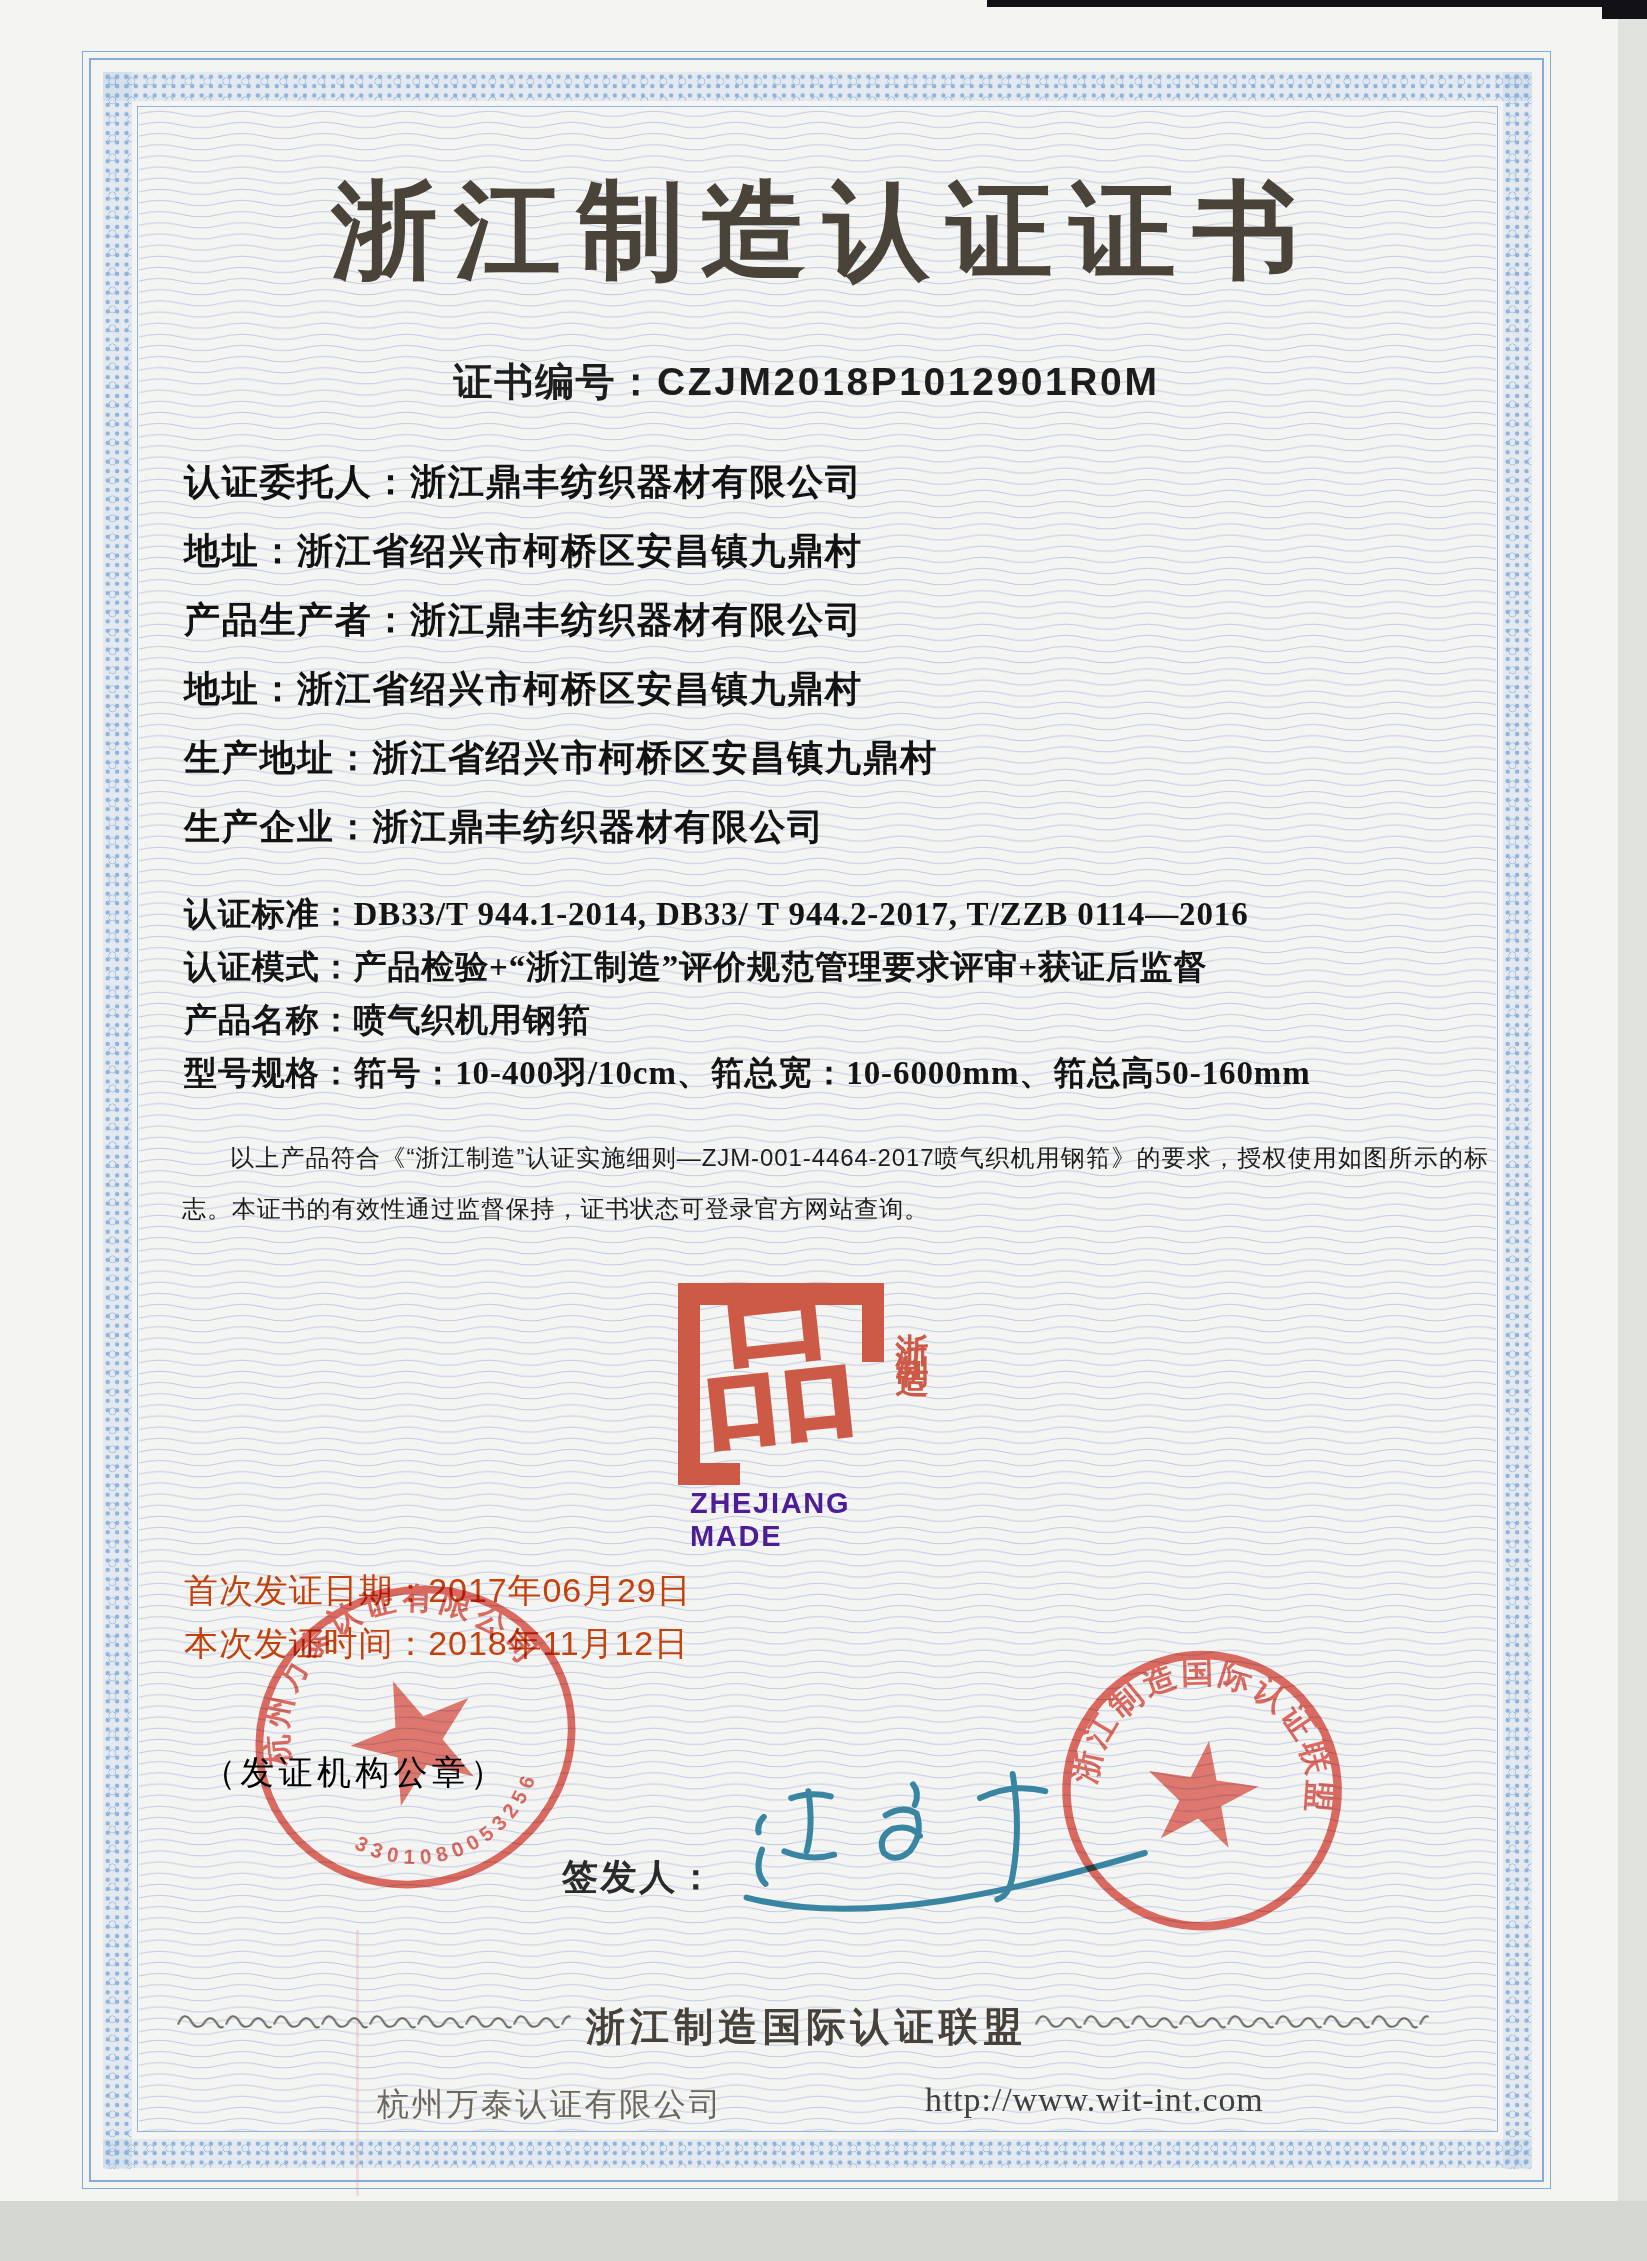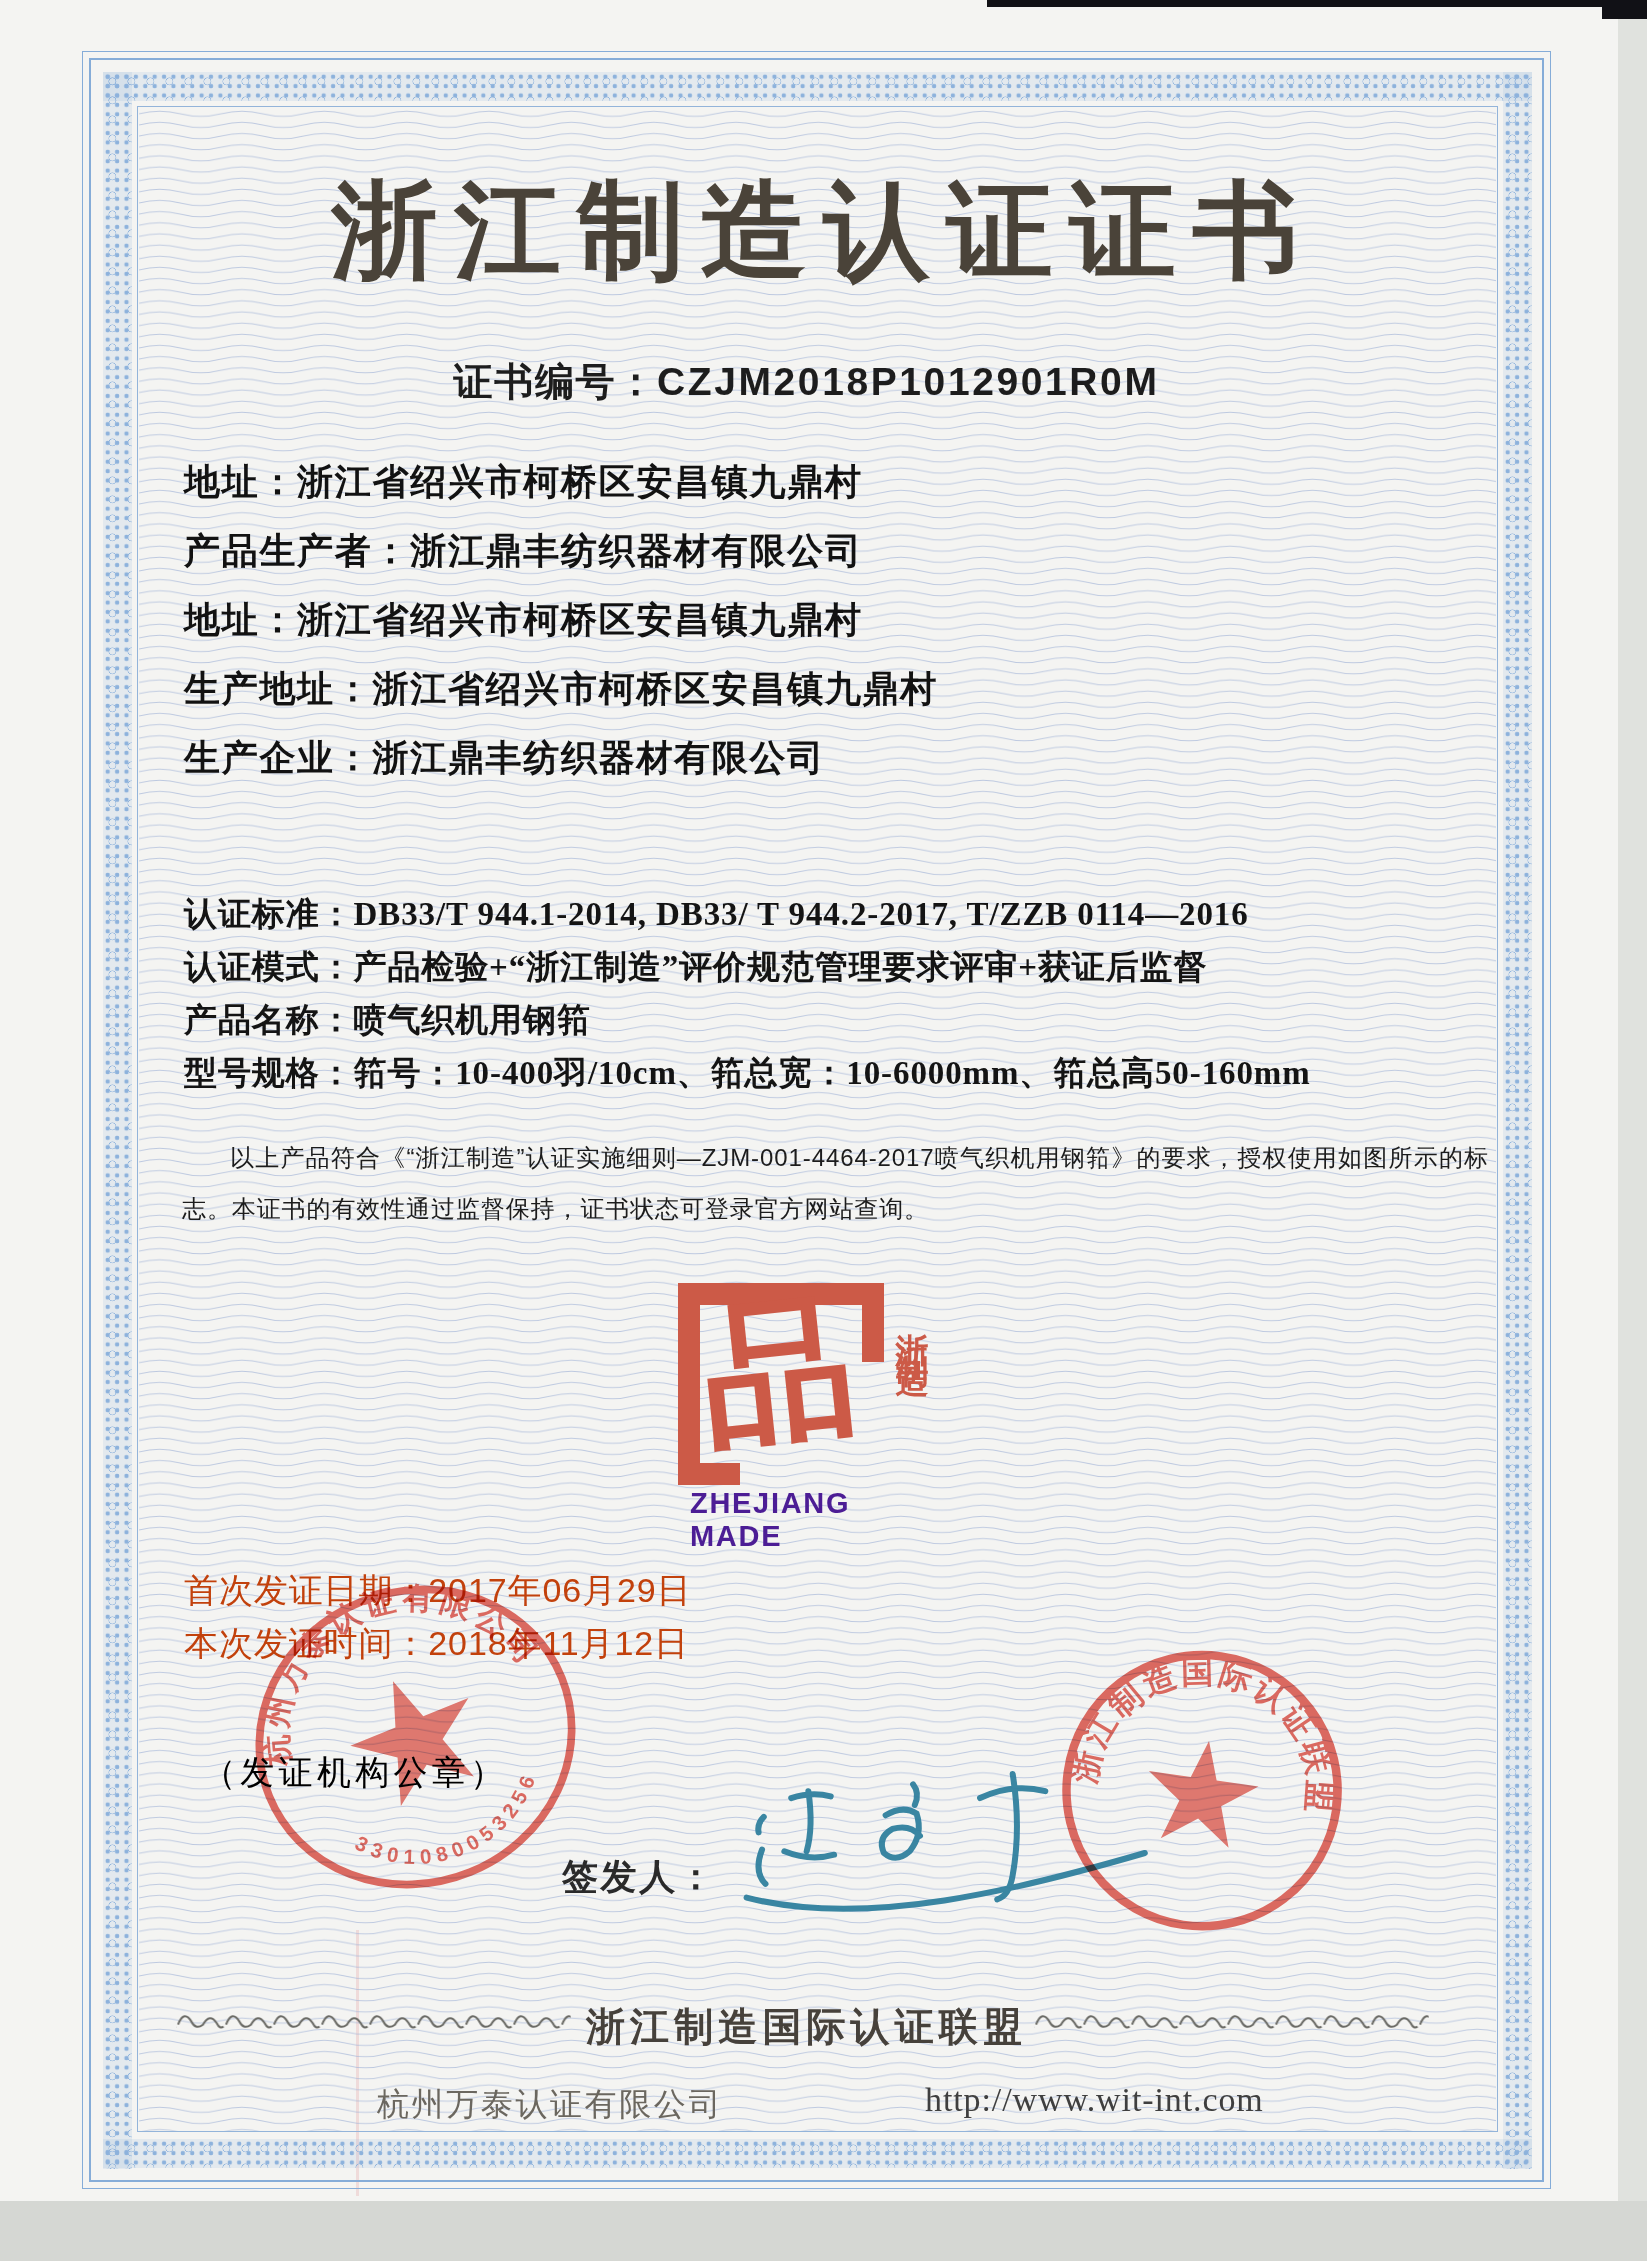--- a/index.html
+++ b/index.html
@@ -103,20 +103,21 @@
   </defs>
   <rect x="0" y="0" width="1582" height="2358" fill="url(#wavep)"></rect>
 </svg>
 
 <div class="abs title">浙江制造认证证书</div>
 <div class="abs certno">
   <span>证书编号：</span><span class="num">CZJM2018P1012901R0M</span>
 </div>
 
 <div class="abs fields">
+  <div class="row"><span>认证委托人：</span><span>浙江鼎丰纺织器材有限公司</span></div>
   <div class="row"><span>地址：</span><span>浙江省绍兴市柯桥区安昌镇九鼎村</span></div>
   <div class="row"><span>产品生产者：</span><span>浙江鼎丰纺织器材有限公司</span></div>
   <div class="row"><span>地址：</span><span>浙江省绍兴市柯桥区安昌镇九鼎村</span></div>
   <div class="row"><span>生产地址：</span><span>浙江省绍兴市柯桥区安昌镇九鼎村</span></div>
   <div class="row"><span>生产企业：</span><span>浙江鼎丰纺织器材有限公司</span></div>
 </div>
 
 <div class="abs specs">
   <div class="row"><span class="lab">认证标准：</span><span class="val">DB33/T 944.1-2014, DB33/ T 944.2-2017, T/ZZB 0114—2016</span></div>
   <div class="row"><span class="lab">认证模式：</span><span class="val">产品检验+“浙江制造”评价规范管理要求评审+获证后监督</span></div>

